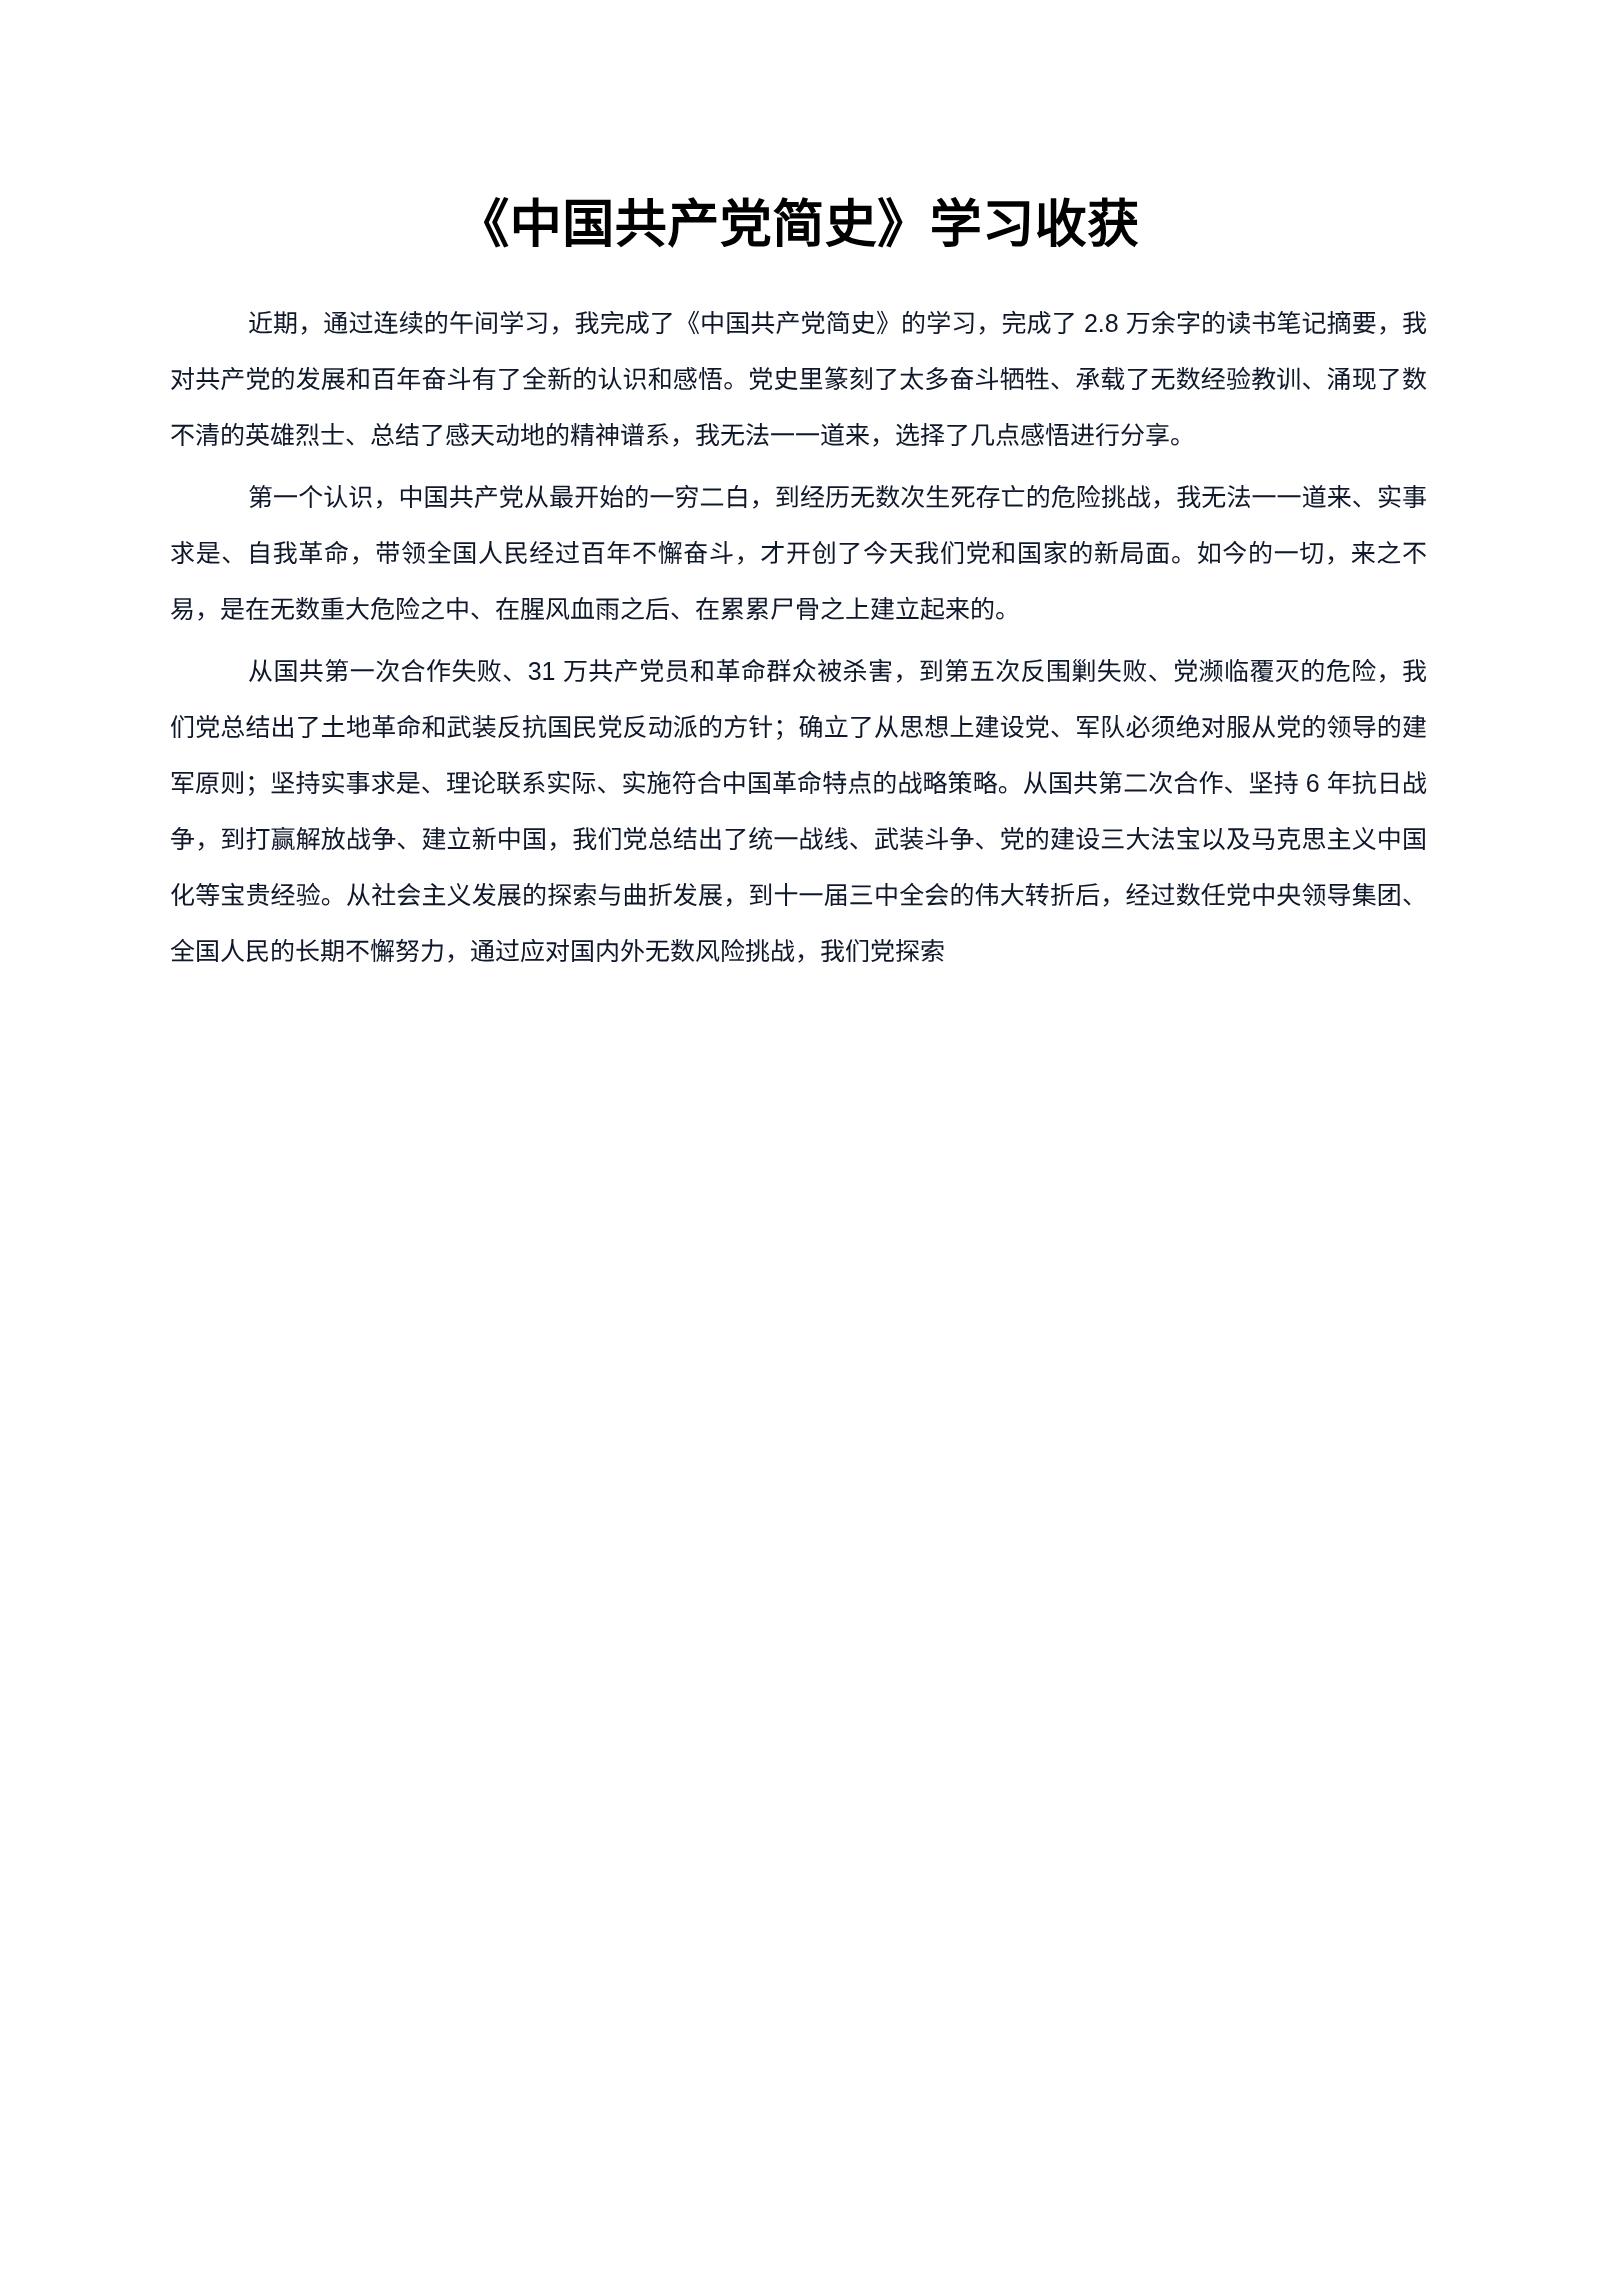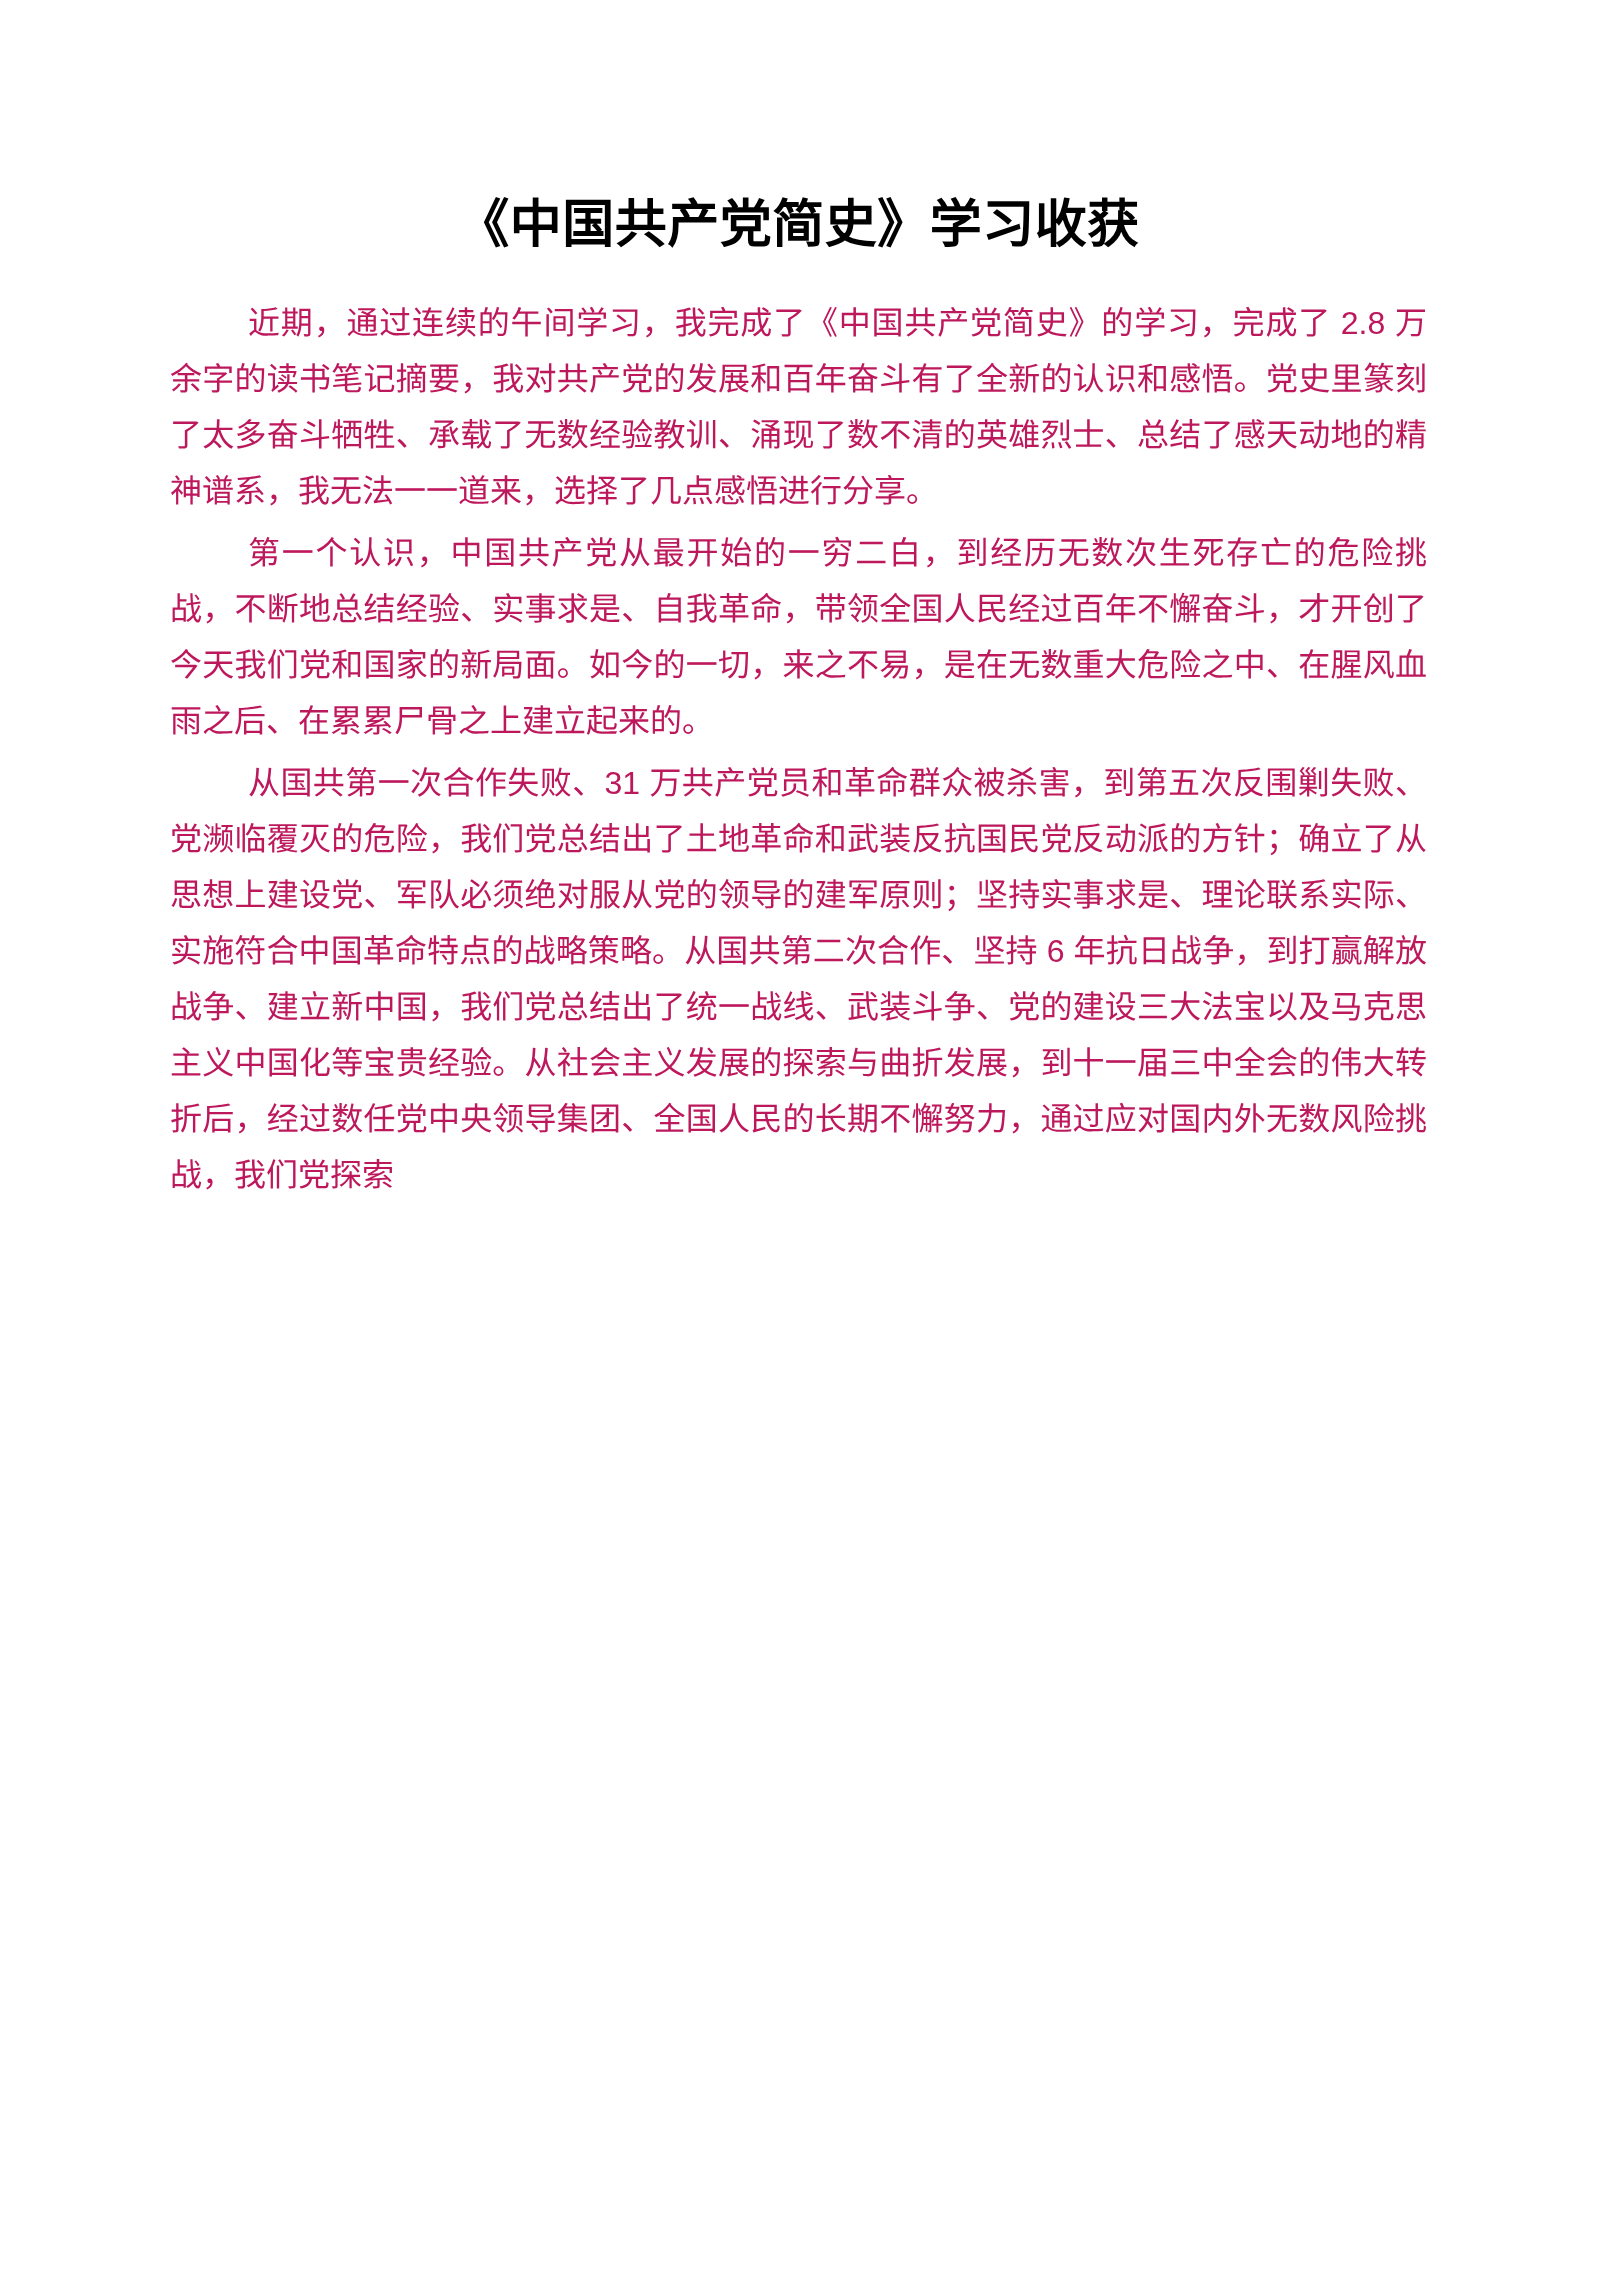--- a/index.html
+++ b/index.html
@@ -39,23 +39,23 @@
     white-space: nowrap;
   }
 
   .body-block {
     margin-top: 45px;
   }
 
   .para {
     font-family: "Liberation Sans", "DejaVu Sans", sans-serif;
     font-weight: normal;
-    font-size: 32px;
+    font-size: 25px;
     line-height: 56px;
-    color: #be185d;
+    color: #0f172a;
     text-align: justify;
     text-align-last: left;
     text-justify: inter-character;
     text-indent: 78px;
     margin: 0 0 3.9px 0;
     letter-spacing: 0;
     word-break: break-all;
   }
 
   .para + .para {
@@ -67,20 +67,20 @@
 
 <div class="page">
   <div class="content">
 
     <h1 class="doc-title">《中国共产党简史》学习收获</h1>
 
     <div class="body-block">
 
       <p class="para">近期，通过连续的午间学习，我完成了《中国共产党简史》的学习，完成了 2.8 万余字的读书笔记摘要，我对共产党的发展和百年奋斗有了全新的认识和感悟。党史里篆刻了太多奋斗牺牲、承载了无数经验教训、涌现了数不清的英雄烈士、总结了感天动地的精神谱系，我无法一一道来，选择了几点感悟进行分享。</p>
 
-      <p class="para">第一个认识，中国共产党从最开始的一穷二白，到经历无数次生死存亡的危险挑战，不断地总结经验、实事求是、自我革命，带领全国人民经过百年不懈奋斗，才开创了今天我们党和国家的新局面。如今的一切，来之不易，是在无数重大危险之中、在腥风血雨之后、在累累尸骨之上建立起来的。</p>
+      <p class="para">第一个认识，中国共产党从最开始的一穷二白，到经历无数次生死存亡的危险挑战，我无法一一道来、实事求是、自我革命，带领全国人民经过百年不懈奋斗，才开创了今天我们党和国家的新局面。如今的一切，来之不易，是在无数重大危险之中、在腥风血雨之后、在累累尸骨之上建立起来的。</p>
 
       <p class="para">从国共第一次合作失败、31 万共产党员和革命群众被杀害，到第五次反围剿失败、党濒临覆灭的危险，我们党总结出了土地革命和武装反抗国民党反动派的方针；确立了从思想上建设党、军队必须绝对服从党的领导的建军原则；坚持实事求是、理论联系实际、实施符合中国革命特点的战略策略。从国共第二次合作、坚持 6 年抗日战争，到打赢解放战争、建立新中国，我们党总结出了统一战线、武装斗争、党的建设三大法宝以及马克思主义中国化等宝贵经验。从社会主义发展的探索与曲折发展，到十一届三中全会的伟大转折后，经过数任党中央领导集团、全国人民的长期不懈努力，通过应对国内外无数风险挑战，我们党探索</p>
 
     </div>
   </div>
 </div>
 
 
 </body></html>

